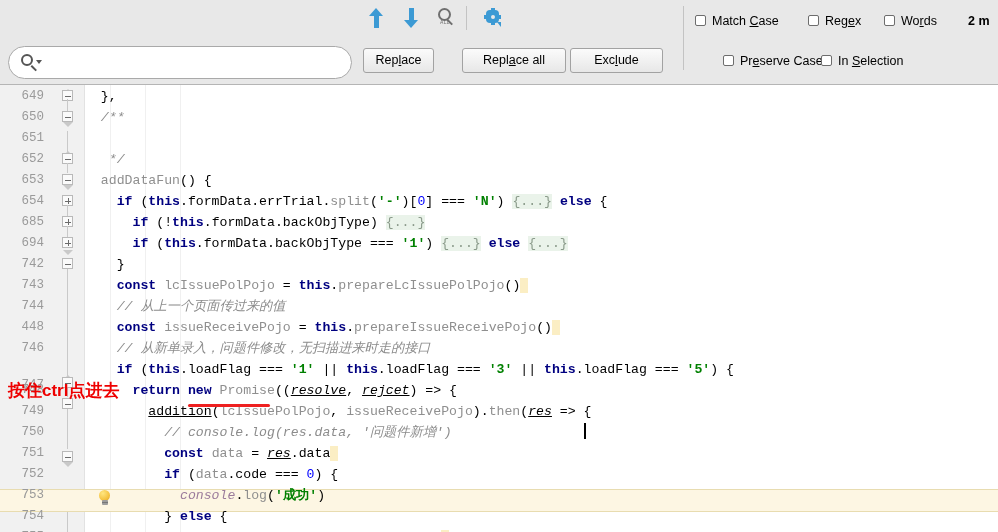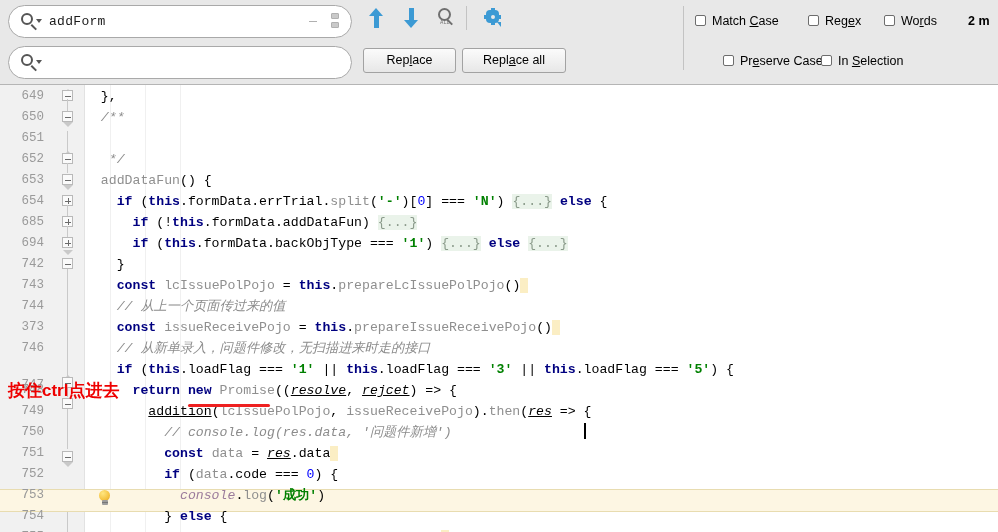--- a/index.html
+++ b/index.html
@@ -232,35 +232,20 @@
   
   .caret-bar{position:absolute;width:1.5px;height:16px;background:#000;}
 </style>
 </head>
 <body>
 
 <div class="app">
 
   <div class="findbar">
 
-    <div class="pill search">
-      <div class="magnifier">
-        <div class="circ"></div>
-          <div class="hdl"></div>
-          <div class="tri"></div>
-      </div>
-      <div class="pill-text">addForm</div>
-      <div class="pill-right">
-        <div class="pr-dash"></div>
-        <div class="pr-hist">
-            <i class="a"></i>
-            <i class="b"></i>
-          </div>
-      </div>
-    </div>
 
     <div class="pill replace" style="top:46px;">
       <div class="magnifier">
         <div class="circ"></div>
           <div class="hdl"></div>
           <div class="tri"></div>
       </div>
       <div class="pill-text placeholder"></div>
     </div>
 
@@ -289,24 +274,25 @@
         <div class="g-body"></div>
         <div class="tooth" style="left:7.5px;top:0px;"></div>
         <div class="tooth" style="left:7.5px;top:13px;"></div>
         <div class="tooth" style="left:1px;top:6.5px;"></div>
         <div class="tooth" style="left:14px;top:6.5px;"></div>
         <div class="g-hole"></div>
         <div class="caret"></div>
       </div>
     </div>
 
-    <div class="pbtn" style="left:363px;top:48px;width:93px;"><span>Rep</span><span class="mn">l</span><span>ace</span></div>
+    <div class="pbtn" style="left:363px;top:48px;width:71px;"><span>Rep</span><span class="mn">l</span><span>ace</span></div>
 
     <div class="pbtn" style="left:462px;top:48px;width:104px;"><span>Repl</span><span class="mn">a</span><span>ce all</span></div>
 
+    <div class="pbtn" style="left:570px;top:48px;width:93px;"><span>Exc</span><span class="mn">l</span><span>ude</span></div>
 
     <div class="sep" style="left:683px;top:6px;height:64px;"></div>
 
     <div class="cbx" style="left:695px;top:14px;"><span class="box"></span><span>Match </span><span class="mn">C</span><span>ase</span></div>
 
     <div class="cbx" style="left:808px;top:14px;"><span class="box"></span><span>Reg</span><span class="mn">e</span><span>x</span></div>
 
     <div class="cbx" style="left:884px;top:14px;text-align:right;"><span class="box"></span><span>Wo</span><span class="mn">r</span><span>ds</span></div>
 
     <div class="matchcount" style="left:968px;top:14px;">2 m</div>
@@ -368,38 +354,38 @@
     <div class="lnum" style="top:22px;">650</div>
     <div class="lnum" style="top:43px;">651</div>
     <div class="lnum" style="top:64px;">652</div>
     <div class="lnum" style="top:85px;">653</div>
     <div class="lnum" style="top:106px;">654</div>
     <div class="lnum" style="top:127px;">685</div>
     <div class="lnum" style="top:148px;">694</div>
     <div class="lnum" style="top:169px;">742</div>
     <div class="lnum" style="top:190px;">743</div>
     <div class="lnum" style="top:211px;">744</div>
-    <div class="lnum" style="top:232px;">373</div>
+    <div class="lnum" style="top:232px;">448</div>
     <div class="lnum" style="top:253px;">746</div>
     <div class="lnum" style="top:290px;">747</div>
     <div class="lnum" style="top:295px;">748</div>
     <div class="lnum" style="top:316px;">749</div>
     <div class="lnum" style="top:337px;">750</div>
     <div class="lnum" style="top:358px;">751</div>
     <div class="lnum" style="top:379px;">752</div>
     <div class="lnum" style="top:400px;">753</div>
     <div class="lnum" style="top:421px;">754</div>
     <div class="lnum" style="top:442px;">755</div>
 
     <div class="code" style="top:1px;"><span class="plain">  },</span></div>
     <div class="code" style="top:22px;"><span class="cmt">  /**</span></div>
     <div class="code" style="top:64px;"><span class="cmt">   */</span></div>
     <div class="code" style="top:85px;"><span class="fn">  addDataFun</span><span class="plain">() {</span></div>
     <div class="code" style="top:106px;"><span class="kw">    if</span><span class="plain"> (</span><span class="kw">this</span><span class="plain">.formData.errTrial.</span><span class="fn">split</span><span class="plain">(</span><span class="str">'-'</span><span class="plain">)[</span><span class="num">0</span><span class="plain">] === </span><span class="str">'N'</span><span class="plain">) </span><span class="fold">{...}</span><span class="kw"> else </span><span class="plain">{</span></div>
-    <div class="code" style="top:127px;"><span class="kw">      if</span><span class="plain"> (!</span><span class="kw">this</span><span class="plain">.formData.addDataFun) </span><span class="fold">{...}</span></div>
+    <div class="code" style="top:127px;"><span class="kw">      if</span><span class="plain"> (!</span><span class="kw">this</span><span class="plain">.formData.backObjType) </span><span class="fold">{...}</span></div>
     <div class="code" style="top:148px;"><span class="kw">      if</span><span class="plain"> (</span><span class="kw">this</span><span class="plain">.formData.backObjType === </span><span class="str">'1'</span><span class="plain">) </span><span class="fold">{...}</span><span class="kw"> else </span><span class="fold">{...}</span></div>
     <div class="code" style="top:169px;"><span class="plain">    }</span></div>
     <div class="code" style="top:190px;"><span class="kw">    const</span><span class="var"> lcIssuePolPojo</span><span class="plain"> = </span><span class="kw">this</span><span class="plain">.</span><span class="fn">prepareLcIssuePolPojo</span><span class="plain">()</span><span class="mtch"> </span></div>
     <div class="code" style="top:232px;"><span class="kw">    const</span><span class="var"> issueReceivePojo</span><span class="plain"> = </span><span class="kw">this</span><span class="plain">.</span><span class="fn">prepareIssueReceivePojo</span><span class="plain">()</span><span class="mtch"> </span></div>
     <div class="code" style="top:211px;"><span class="cmt">    // 从上一个页面传过来的值</span></div>
     <div class="code" style="top:253px;"><span class="cmt">    // 从新单录入，问题件修改，无扫描进来时走的接口</span></div>
     <div class="code" style="top:274px;"><span class="kw">    if</span><span class="plain"> (</span><span class="kw">this</span><span class="plain">.loadFlag === </span><span class="str">'1'</span><span class="plain"> || </span><span class="kw">this</span><span class="plain">.loadFlag === </span><span class="str">'3'</span><span class="plain"> || </span><span class="kw">this</span><span class="plain">.loadFlag === </span><span class="str">'5'</span><span class="plain">) {</span></div>
     <div class="code" style="top:295px;"><span class="kw">      return new</span><span class="plain"> </span><span class="fn">Promise</span><span class="plain">((</span><span class="uline">resolve</span><span class="plain">, </span><span class="uline">rejcet</span><span class="plain">) =&gt; {</span></div>
     <div class="code" style="top:316px;"><span class="plain">        </span><span class="link">addition</span><span class="plain">(</span><span class="var">lcIssuePolPojo</span><span class="plain">, </span><span class="var">issueReceivePojo</span><span class="plain">).</span><span class="fn">then</span><span class="plain">(</span><span class="uline">res</span><span class="plain"> =&gt; {</span></div>
     <div class="code" style="top:358px;"><span class="kw">          const</span><span class="var"> data</span><span class="plain"> = </span><span class="uline">res</span><span class="plain">.data</span><span class="mtch"> </span></div>

